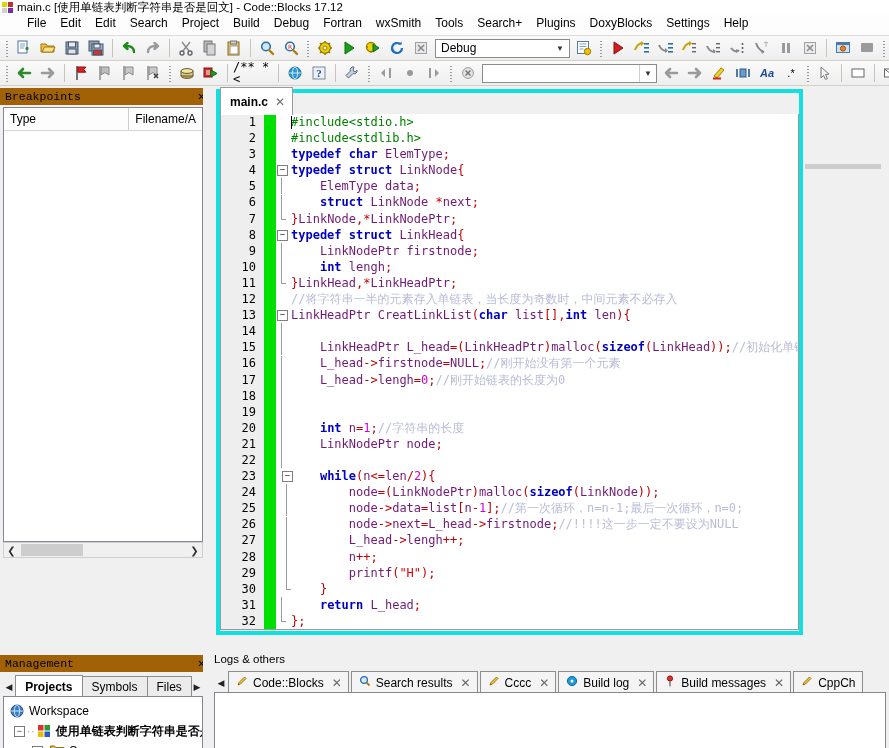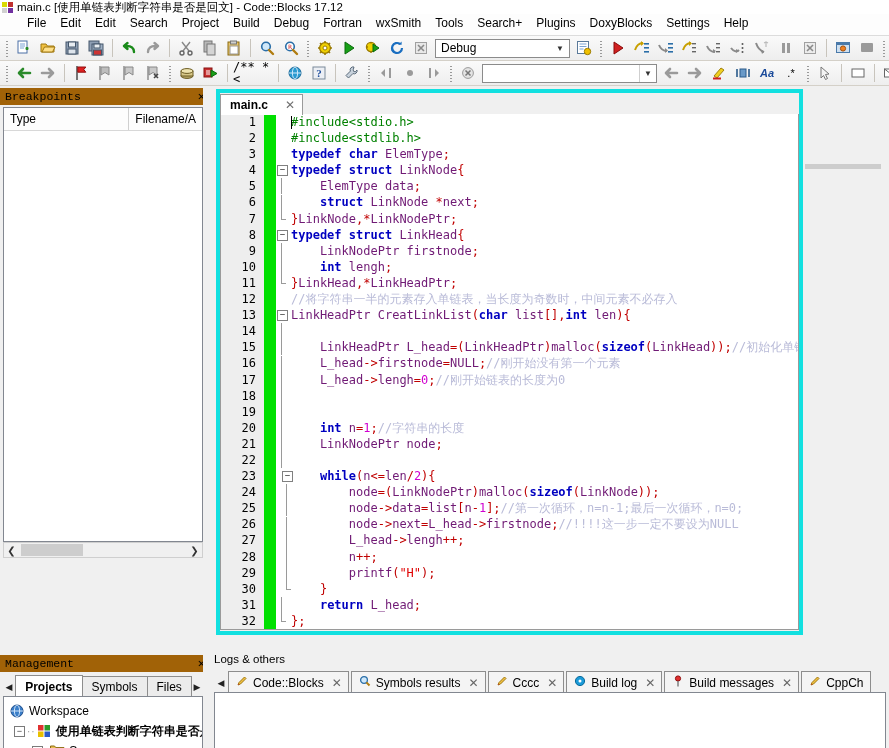--- a/index.html
+++ b/index.html
@@ -124,22 +124,22 @@
   .ico{width:15px;height:14px;margin-right:4px;flex:none;display:inline-block;position:relative;}
 
   
   .editor-wrap{position:absolute;left:209px;top:0;width:680px;height:562px;background:#f0f0f0;}
   .ed-highlight{
     position:absolute;left:7px;top:1px;width:587px;height:546px;
     border:4px solid #12e0e0;box-sizing:border-box;pointer-events:none;z-index:5;
   }
   .ed-tabs{position:absolute;left:11px;top:5px;height:22px;display:flex;align-items:flex-end;z-index:6;}
   .ed-tab{
-    height:21px;background:#fff;border:1px solid #9a9a9a;border-bottom:none;
-    display:flex;align-items:center;gap:17px;padding:0 7px 0 9px;font-size:12px;font-weight:bold;box-sizing:border-box;justify-content:center;
+    height:28px;background:#fff;border:1px solid #9a9a9a;border-bottom:none;
+    display:flex;align-items:center;gap:7px;padding:0 7px 0 9px;font-size:12px;font-weight:bold;box-sizing:border-box;justify-content:center;
   }
   .ed-tab .x{font-weight:normal;color:#707070;font-size:12px;}
   .code-area{
     position:absolute;left:11px;top:26px;width:579px;height:516px;
     background:#fff;overflow:hidden;box-sizing:border-box;border:1px solid #9a9a9a;border-top:none;
   }
   .code-scroll-top{position:absolute;left:596px;top:76px;width:76px;height:5px;background:#cdcdcd;}
 
   .ln-col{
     position:absolute;left:0;top:0;width:43px;height:100%;
@@ -787,21 +787,21 @@
                 <path d="M2 10l1.4-.6-.8-.8z" fill="#c03030"></path>
               </svg></span>
           <span>Code::Blocks</span>
           <span class="x">✕</span>
         </div>
         <div class="ltab">
           <span><svg width="12" height="12" viewBox="0 0 12 12">
                 <circle cx="5" cy="5" r="3.4" fill="#cfe8fa" stroke="#2a6ea8" stroke-width="1.3"></circle>
                 <path d="M7.4 7.4L10.5 10.5" stroke="#b07c10" stroke-width="2"></path>
               </svg></span>
-          <span>Symbols results</span>
+          <span>Search results</span>
           <span class="x">✕</span>
         </div>
         <div class="ltab">
           <span><svg width="12" height="12" viewBox="0 0 12 12">
                 <path d="M2 10l1-2.5L8.5 2l1.5 1.5L4.5 9z" fill="#f0c040" stroke="#a07810"></path>
                 <path d="M2 10l1.4-.6-.8-.8z" fill="#c03030"></path>
               </svg></span>
           <span>Cccc</span>
           <span class="x">✕</span>
         </div>

